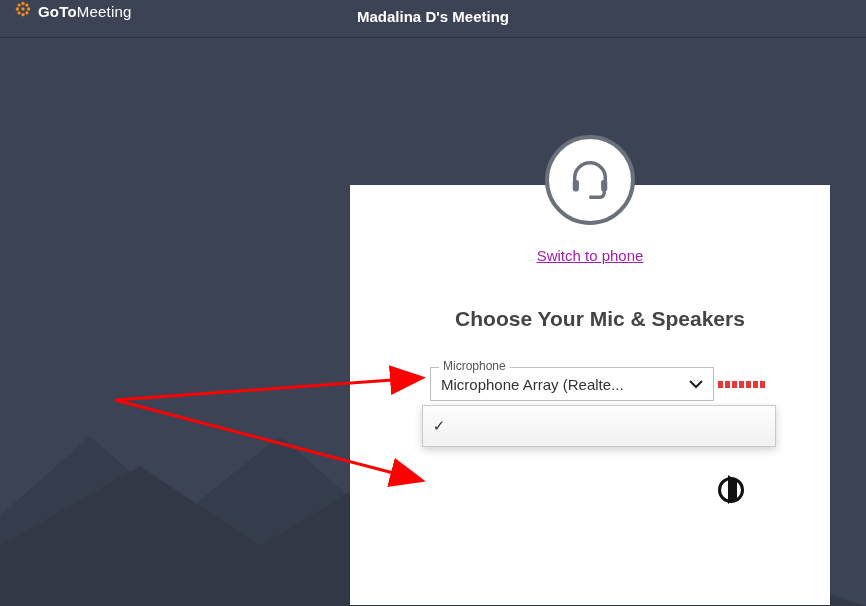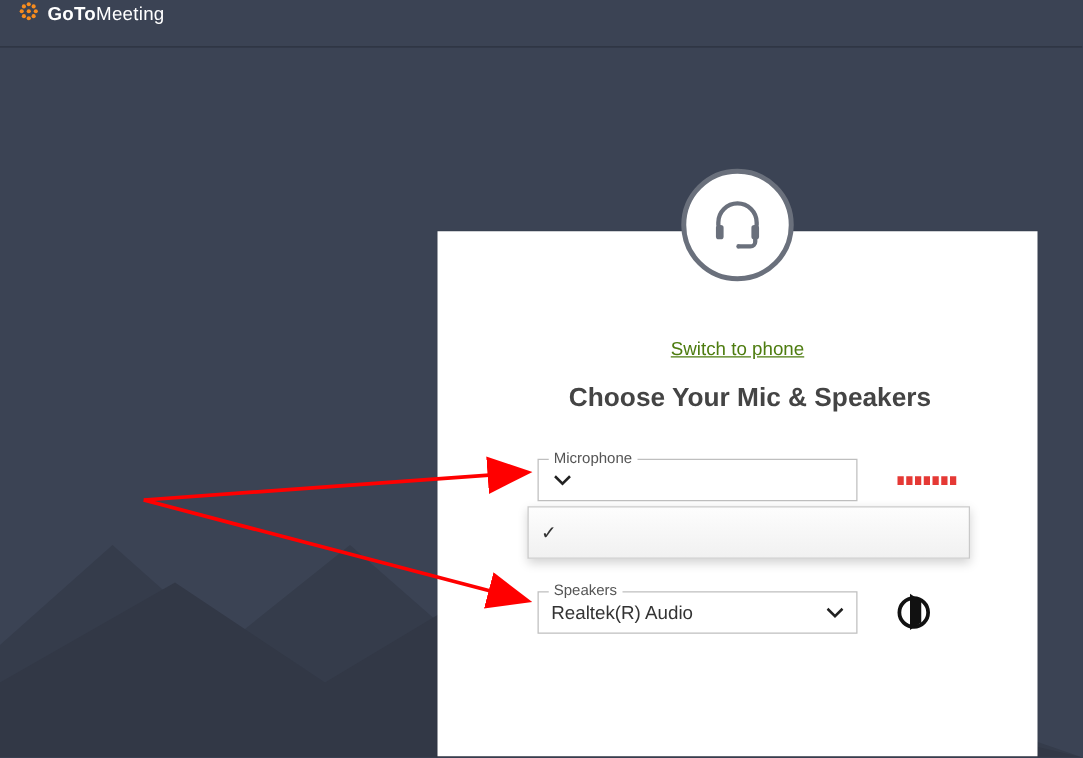--- a/index.html
+++ b/index.html
@@ -61,42 +61,41 @@
     align-items: center;
     justify-content: center;
   }
   .headset-circle svg { color: #6a707c; }
 
   .switch-link {
     position: absolute;
     top: 62px;
     left: 50%; transform: translateX(-50%);
     font-size: 15px;
-    color: #4d7c0f;
+    color: #a21caf;
     text-decoration: underline;
     cursor: pointer;
-    margin-top: 24px;
   }
 
   .card-title {
     position: absolute;
     top: 122px;
     left: 0; right: 0;
     text-align: center;
     font-size: 21px;
     font-weight: 700;
     color: #444;
     margin-left: 20px;
   }
 
   
   .fieldset {
     position: absolute;
     left: 80px;
-    width: 256px;
+    width: 284px;
     border: 1px solid #bfbfbf;
   }
   .fieldset .legend {
     position: absolute;
     top: -9px;
     left: 8px;
     background: #fff;
     padding: 0 4px;
     font-size: 12px;
     color: #555;
@@ -202,20 +201,21 @@
         <circle cx="6.8" cy="6.8" r="2.2"></circle>
         <circle cx="17.2" cy="6.8" r="2.2"></circle>
         <circle cx="6.8" cy="17.2" r="2.2"></circle>
         <circle cx="17.2" cy="17.2" r="2.2"></circle>
       </svg>
     </span>
     <span class="logo-text">
       <span>GoTo</span><span class="thin">Meeting</span>
     </span>
   </div>
+  <div class="meeting-title">Madalina D's Meeting</div>
 </div>
 
 <div class="mountains">
   <svg viewBox="0 0 866 230" preserveAspectRatio="none">
     <polygon fill="#353c4b" points="0,230 0,140 90,60 180,140 280,60 360,130 460,90 866,230"></polygon>
     <polygon fill="#323846" points="0,230 0,170 140,90 260,170 360,110 866,230"></polygon>
   </svg>
 </div>
 
 <div class="card">
@@ -231,20 +231,21 @@
     </span>
   </div>
 
   <a class="switch-link">Switch to phone</a>
 
   <div class="card-title">Choose Your Mic &amp; Speakers</div>
 
   <div class="fieldset mic">
     <div class="legend">Microphone</div>
     <div class="select-row">
+      <div class="value">Microphone Array (Realte...</div>
       <div class="chevron">
         <svg width="14" height="10" viewBox="0 0 14 10">
             <polyline points="1,2 7,8 13,2" fill="none" stroke="#222" stroke-width="2"></polyline>
           </svg>
       </div>
     </div>
   </div>
 
   <div class="mic-level">
     <div class="bar"></div>
@@ -255,31 +256,20 @@
       <div class="bar"></div>
       <div class="bar"></div>
   </div>
 
   <div class="dropdown-pop">
     <div class="opt">
       <span class="check">✓</span>
     </div>
   </div>
 
-  <div class="fieldset spk">
-    <div class="legend">Speakers</div>
-    <div class="select-row">
-      <div class="value">Realtek(R) Audio</div>
-      <div class="chevron">
-        <svg width="14" height="10" viewBox="0 0 14 10">
-            <polyline points="1,2 7,8 13,2" fill="none" stroke="#222" stroke-width="2"></polyline>
-          </svg>
-      </div>
-    </div>
-  </div>
 
   <div class="play-btn">
     <span><span class="tri"></span></span>
   </div>
 </div>
 
 <svg class="annot">
   <defs>
     <marker id="ah" markerWidth="12" markerHeight="12" refX="10" refY="5" orient="auto">
       <polygon points="0,0 12,5 0,10" fill="#ff0000"></polygon>

